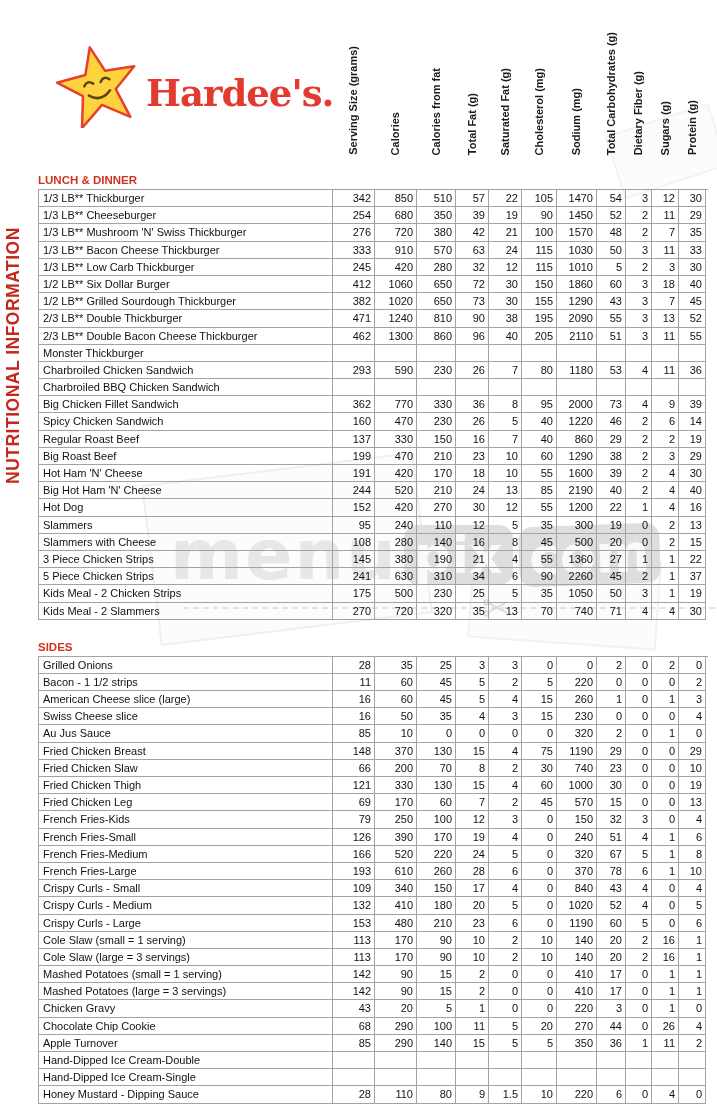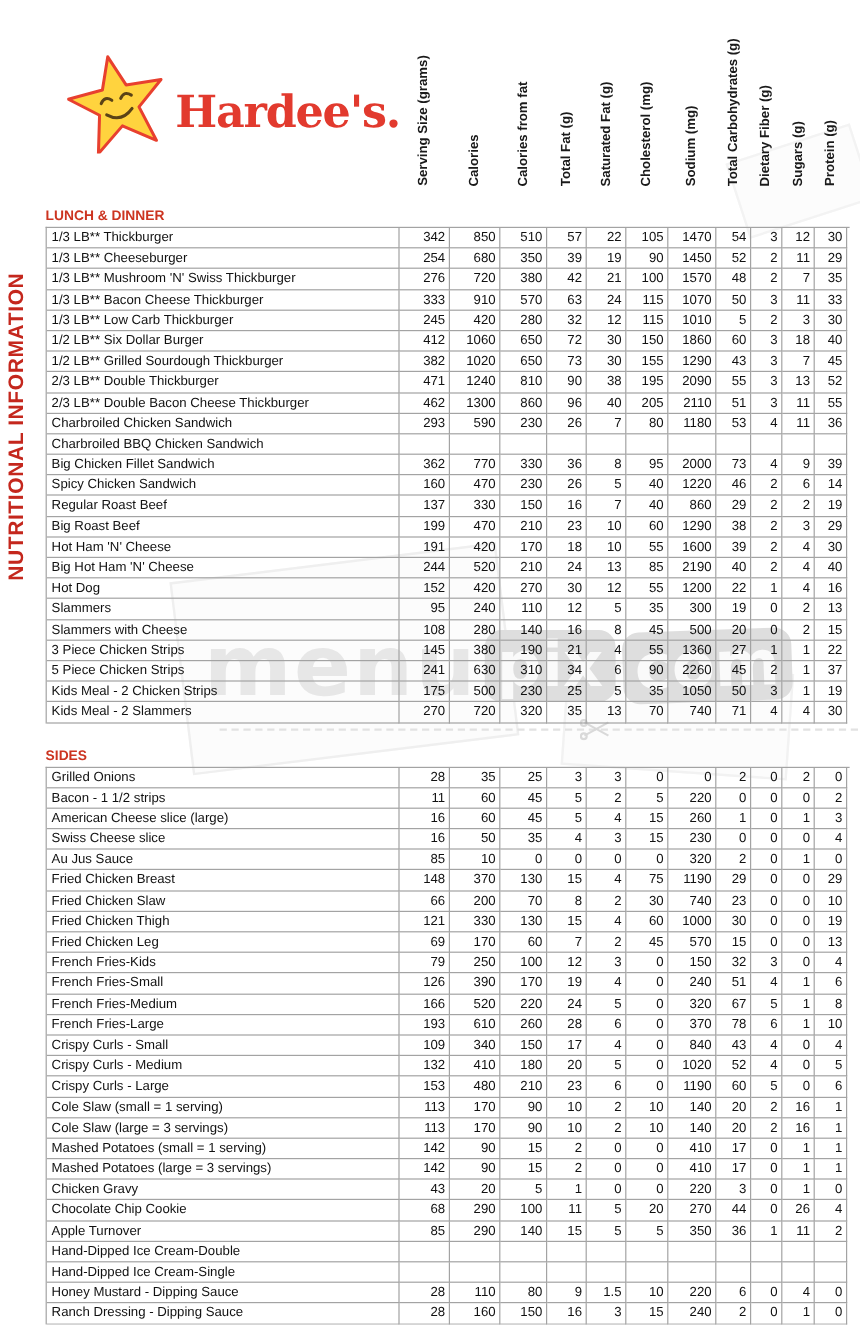--- a/index.html
+++ b/index.html
@@ -177,21 +177,21 @@
               <div class="cell num">35</div>
             </div>
             <div class="trow">
               <div class="cell name">1/3 LB** Bacon Cheese Thickburger</div>
               <div class="cell num">333</div>
               <div class="cell num">910</div>
               <div class="cell num">570</div>
               <div class="cell num">63</div>
               <div class="cell num">24</div>
               <div class="cell num">115</div>
-              <div class="cell num">1070</div>
+              <div class="cell num">1030</div>
               <div class="cell num">50</div>
               <div class="cell num">3</div>
               <div class="cell num">11</div>
               <div class="cell num">33</div>
             </div>
             <div class="trow">
               <div class="cell name">1/3 LB** Low Carb Thickburger</div>
               <div class="cell num">245</div>
               <div class="cell num">420</div>
               <div class="cell num">280</div>
@@ -254,20 +254,34 @@
               <div class="cell num">96</div>
               <div class="cell num">40</div>
               <div class="cell num">205</div>
               <div class="cell num">2110</div>
               <div class="cell num">51</div>
               <div class="cell num">3</div>
               <div class="cell num">11</div>
               <div class="cell num">55</div>
             </div>
             <div class="trow">
+              <div class="cell name">Monster Thickburger</div>
+              <div class="cell num"></div>
+              <div class="cell num"></div>
+              <div class="cell num"></div>
+              <div class="cell num"></div>
+              <div class="cell num"></div>
+              <div class="cell num"></div>
+              <div class="cell num"></div>
+              <div class="cell num"></div>
+              <div class="cell num"></div>
+              <div class="cell num"></div>
+              <div class="cell num"></div>
+            </div>
+            <div class="trow">
               <div class="cell name">Charbroiled Chicken Sandwich</div>
               <div class="cell num">293</div>
               <div class="cell num">590</div>
               <div class="cell num">230</div>
               <div class="cell num">26</div>
               <div class="cell num">7</div>
               <div class="cell num">80</div>
               <div class="cell num">1180</div>
               <div class="cell num">53</div>
               <div class="cell num">4</div>

